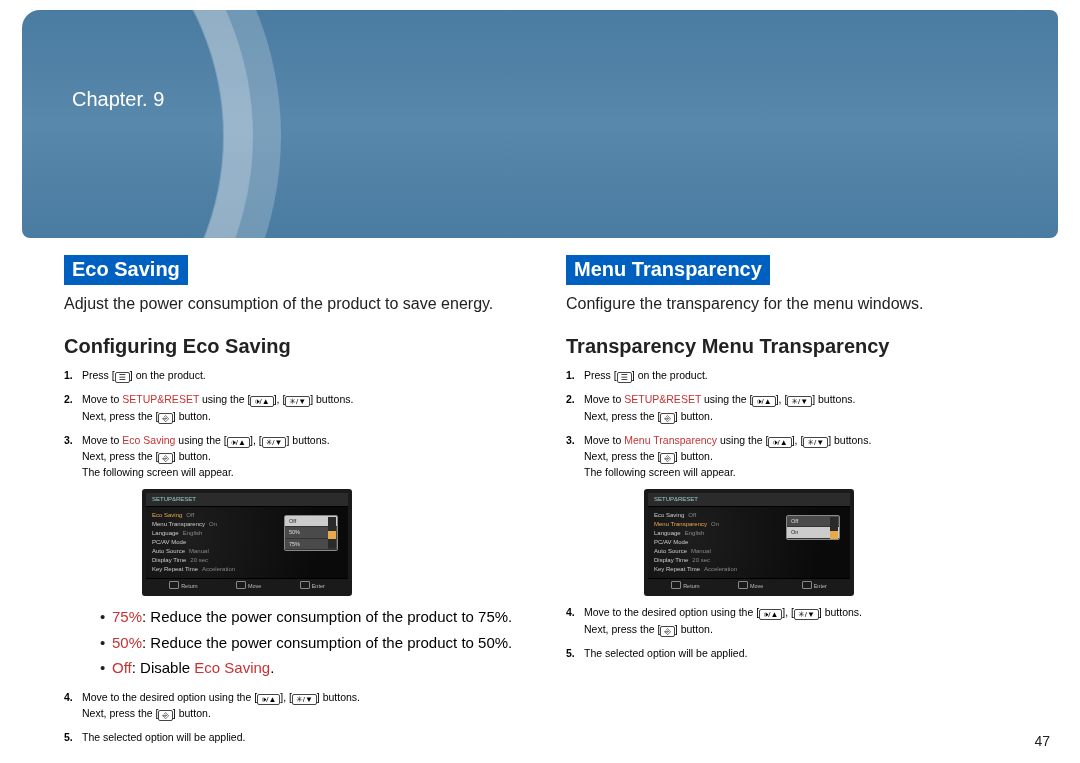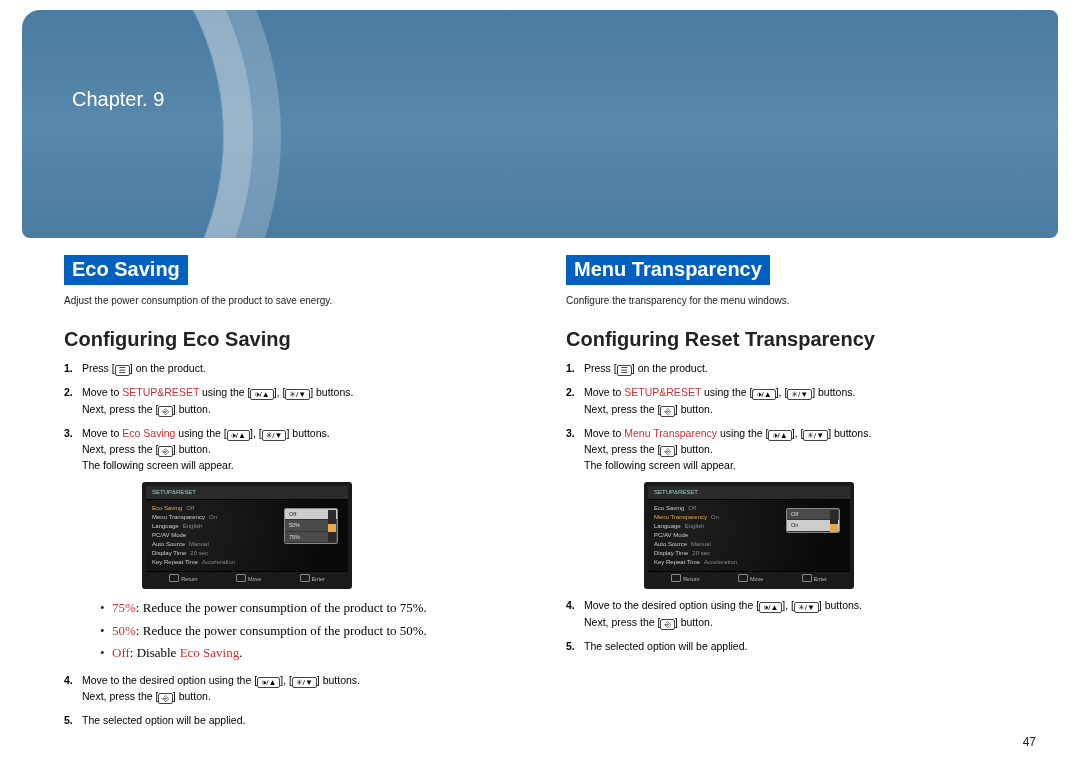--- a/index.html
+++ b/index.html
@@ -45,21 +45,21 @@
   .section-tag {
     display: inline-block;
     background: #0060c0;
     color: #fff;
     font-weight: 700;
     font-size: 20px;
     padding: 3px 8px 4px 8px;
     margin-bottom: 10px;
   }
   .section-desc {
-    font-size: 10px;
+    font-size: 16px;
     color: #222;
     margin-bottom: 22px;
   }
   .subheading {
     font-size: 20px;
     font-weight: 700;
     color: #222;
     margin-bottom: 9px;
   }
   ol.steps {
@@ -157,39 +157,38 @@
     width:8px; height:6px;
     border:1px solid #888;
     border-radius:1px;
     margin-right:2px;
     vertical-align:-1px;
   }
 
   ul.bullets {
     list-style: none;
     padding-left: 18px;
-    font-size: 13px;
+    font-size: 15px;
     line-height: 1.7;
     margin: 4px 0 6px 0;
-    font-family: Liberation Serif, serif;
   }
   ul.bullets li {
     position: relative;
     padding-left: 12px;
   }
   ul.bullets li::before {
     content: "•";
     position: absolute;
     left: 0;
     color: #222;
   }
   .page-num {
     position: absolute;
-    bottom: 14px; right: 44px;
-    font-size: 12px;
+    bottom: 14px; right: 30px;
+    font-size: 14px;
     color: #222;
   }
 </style>
 </head>
 <body>
 
 <div class="header-banner">
   <div class="chapter-label">Chapter. 9</div>
 </div>
 
@@ -249,21 +248,21 @@
         <span>Move to the desired option using the [</span><span class="icon-inline">🕩/▲</span><span>], [</span><span class="icon-inline">✳/▼</span><span>] buttons.</span><br>
         <span>Next, press the [</span><span class="icon-inline">⎆</span><span>] button.</span>
       </li>
       <li>The selected option will be applied.</li>
     </ol>
   </div>
 
   <div class="col">
     <div class="section-tag">Menu Transparency</div>
     <div class="section-desc">Configure the transparency for the menu windows.</div>
-    <div class="subheading">Configuring Reset Transparency</div>
+    <div class="subheading">Transparency Menu Transparency</div>
 
     <ol class="steps">
       <li>
         <span>Press [</span><span class="icon-inline">☰</span><span>] on the product.</span>
       </li>
       <li>
         <span>Move to </span><span class="red">SETUP&amp;RESET</span><span> using the [</span><span class="icon-inline">🕩/▲</span><span>], [</span><span class="icon-inline">✳/▼</span><span>] buttons.</span><br>
         <span>Next, press the [</span><span class="icon-inline">⎆</span><span>] button.</span>
       </li>
       <li>

